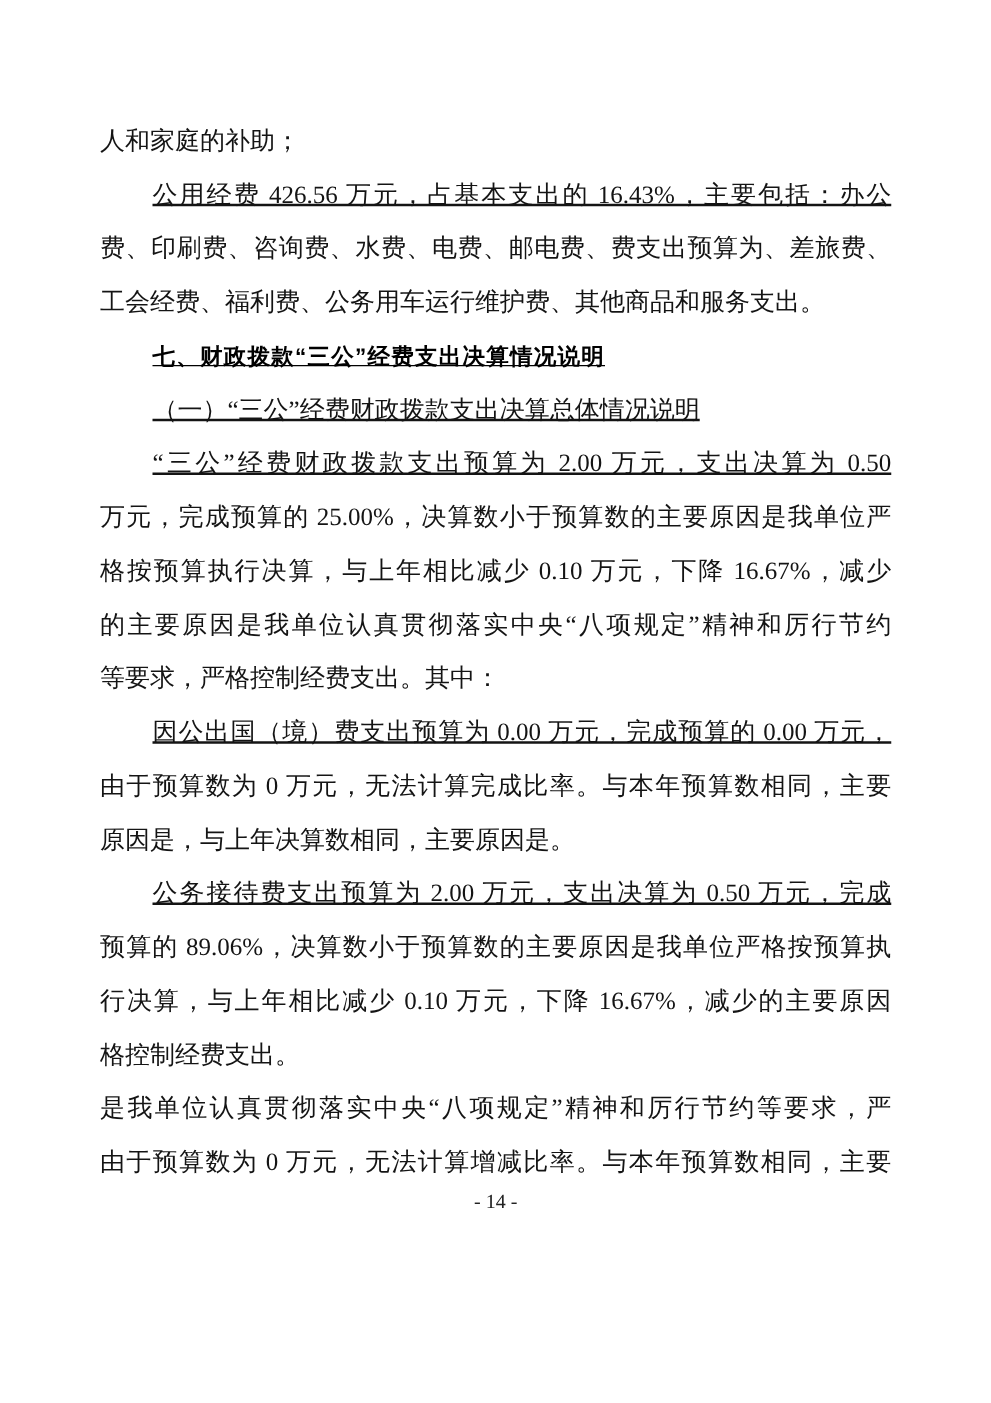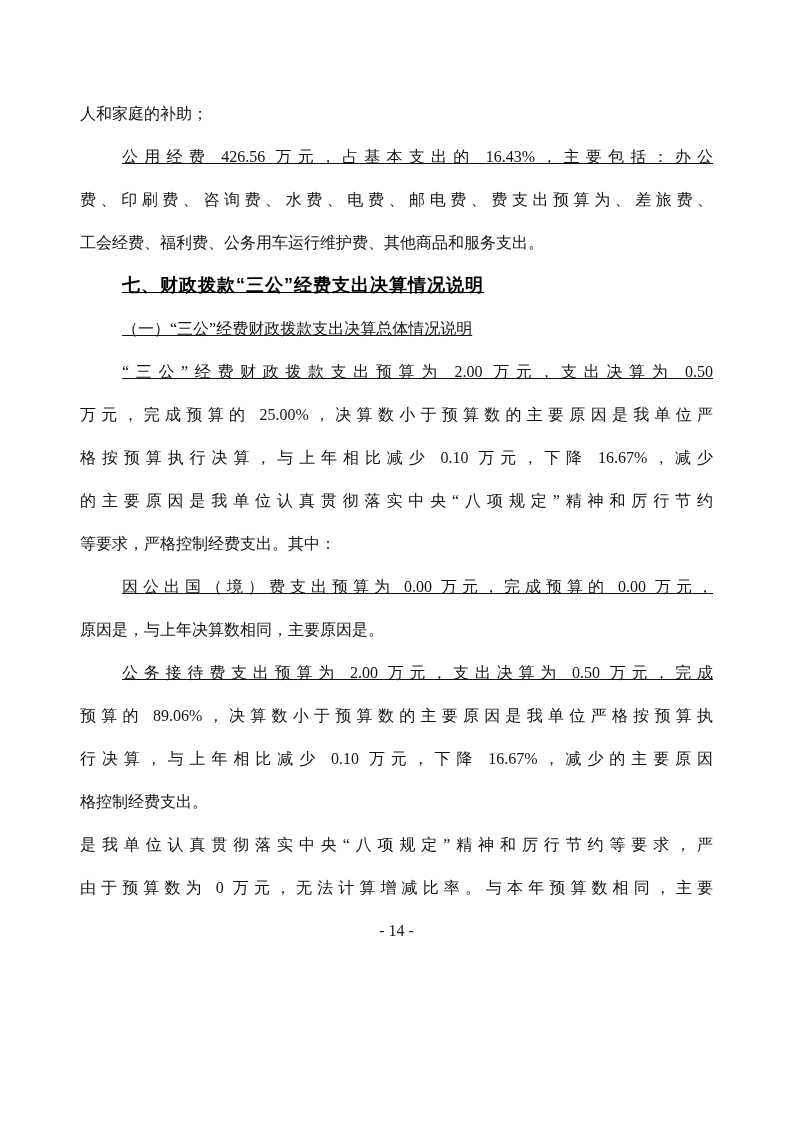--- a/index.html
+++ b/index.html
@@ -16,21 +16,21 @@
     color: #111111;
     font-family: "Liberation Serif", "DejaVu Serif", serif;
     box-sizing: border-box;
     padding: 92px 80px 0 80px;
     overflow: hidden;
   }
   .content {
     width: 633px;
   }
   .line {
-    font-size: 16px;
+    font-size: 20px;
     line-height: 43px;
     height: 43px;
     white-space: normal;
     text-align: left;
     color: #141414;
   }
   .line.indent {
     text-indent: 42px;
     text-decoration: underline;
   }
@@ -41,21 +41,21 @@
   }
   .line.heading {
     font-family: "Liberation Sans", "DejaVu Sans", sans-serif;
     font-weight: bold;
     font-size: 18px;
     color: #000000;
     letter-spacing: 1px;
   }
   .footer {
     width: 633px;
-    margin-top: 12px;
+    margin-top: 0px;
     text-align: center;
     font-size: 16px;
     line-height: 20px;
     color: #222222;
     font-family: "Liberation Serif", "DejaVu Serif", serif;
   }
 </style>
 </head>
 <body>
 
@@ -66,20 +66,21 @@
     <div class="line justify">费、印刷费、咨询费、水费、电费、邮电费、费支出预算为、差旅费、</div>
     <div class="line">工会经费、福利费、公务用车运行维护费、其他商品和服务支出。</div>
     <div class="line indent heading">七、财政拨款“三公”经费支出决算情况说明</div>
     <div class="line indent">（一）“三公”经费财政拨款支出决算总体情况说明</div>
     <div class="line indent justify">“三公”经费财政拨款支出预算为 2.00 万元，支出决算为 0.50</div>
     <div class="line justify">万元，完成预算的 25.00%，决算数小于预算数的主要原因是我单位严</div>
     <div class="line justify">格按预算执行决算，与上年相比减少 0.10 万元，下降 16.67%，减少</div>
     <div class="line justify">的主要原因是我单位认真贯彻落实中央“八项规定”精神和厉行节约</div>
     <div class="line">等要求，严格控制经费支出。其中：</div>
     <div class="line indent justify">因公出国（境）费支出预算为 0.00 万元，完成预算的 0.00 万元，</div>
+    <div class="line justify">由于预算数为 0 万元，无法计算完成比率。与本年预算数相同，主要</div>
     <div class="line">原因是，与上年决算数相同，主要原因是。</div>
     <div class="line indent justify">公务接待费支出预算为 2.00 万元，支出决算为 0.50 万元，完成</div>
     <div class="line justify">预算的 89.06%，决算数小于预算数的主要原因是我单位严格按预算执</div>
     <div class="line justify">行决算，与上年相比减少 0.10 万元，下降 16.67%，减少的主要原因</div>
     <div class="line">格控制经费支出。</div>
     <div class="line justify">是我单位认真贯彻落实中央“八项规定”精神和厉行节约等要求，严</div>
     <div class="line justify">由于预算数为 0 万元，无法计算增减比率。与本年预算数相同，主要</div>
   </div>
   <div class="footer">- 14 -</div>
 </div>

